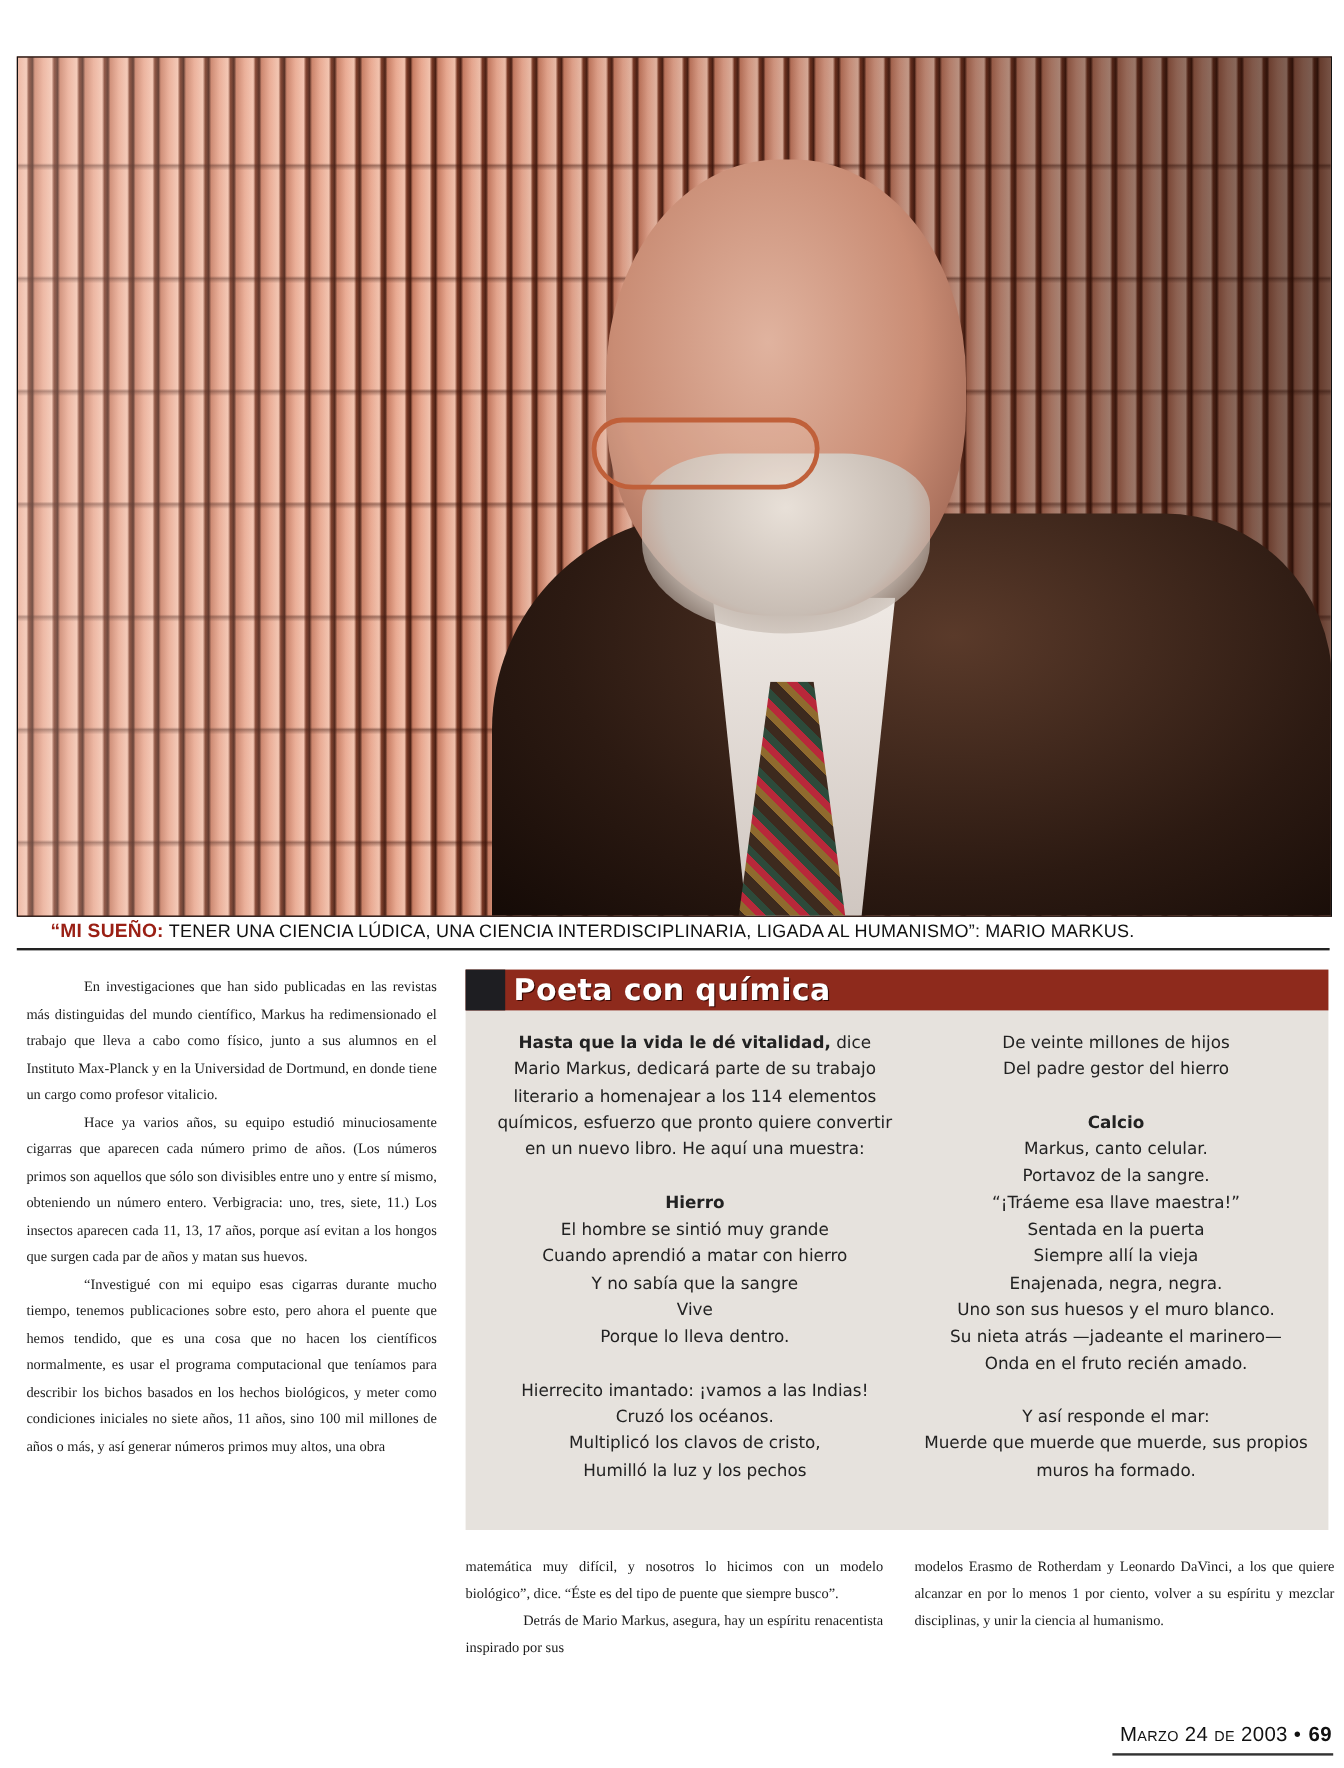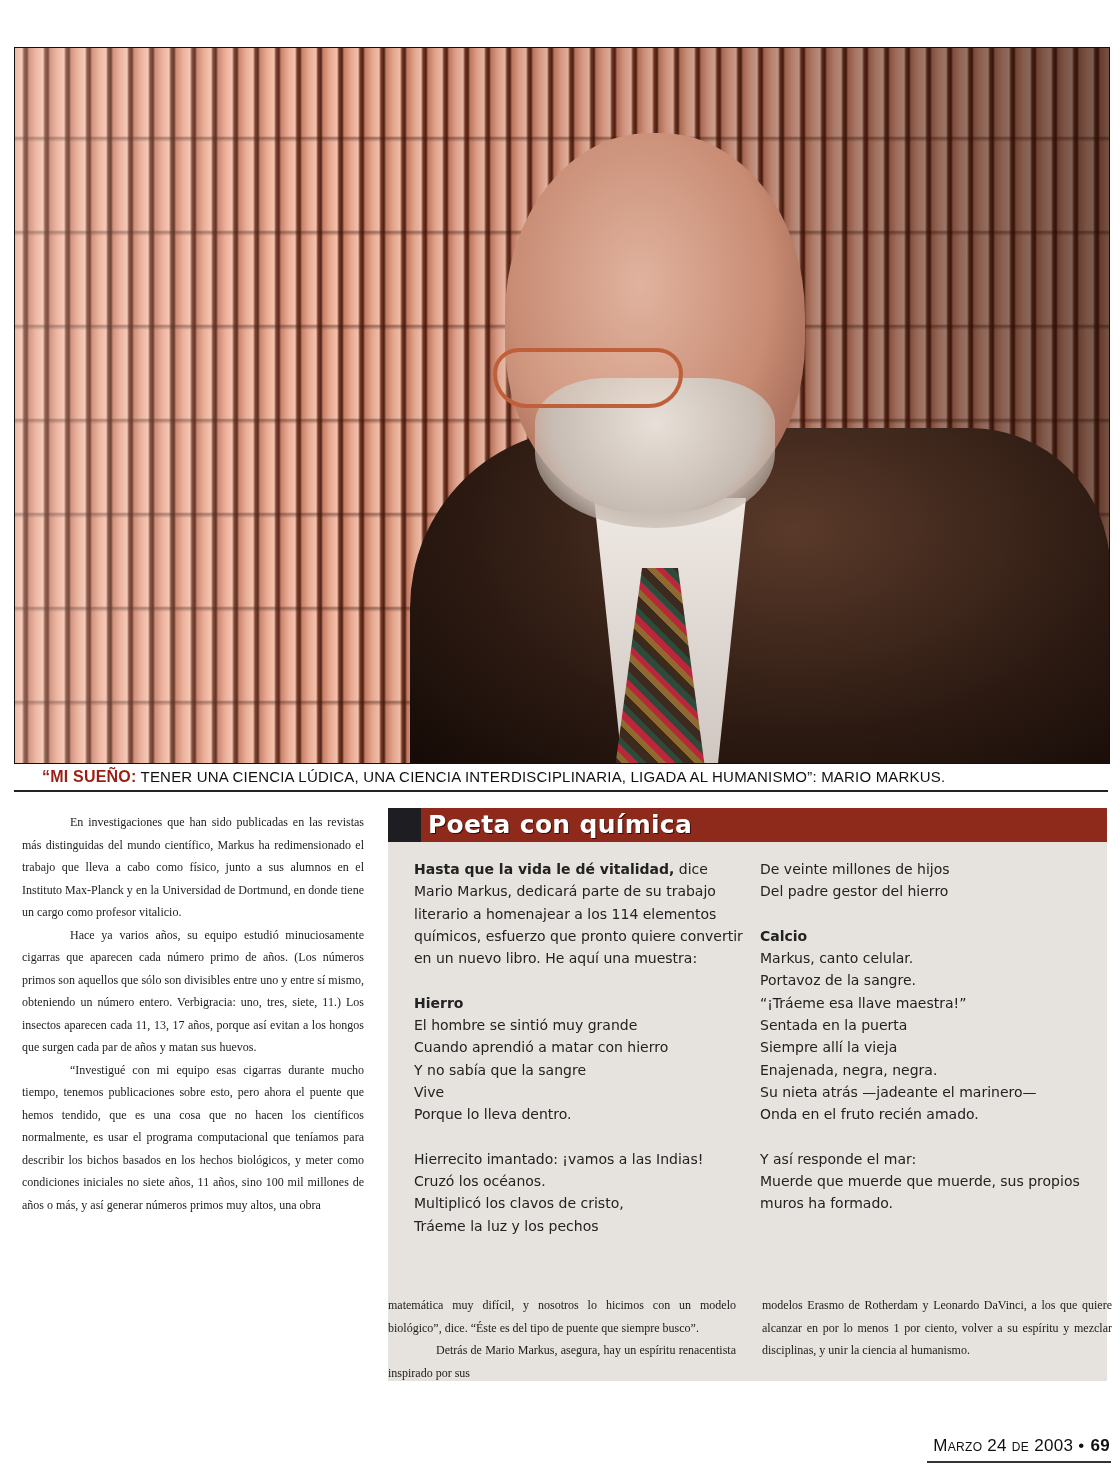--- a/index.html
+++ b/index.html
@@ -28,21 +28,21 @@
 
   
   .col { position: absolute; font-family: "Liberation Serif", serif; font-size: 12px; line-height: 22.5px; text-align: justify; color: #1b1b1b; }
   .col p { margin: 0; text-indent: 48px; }
   .col p.noindent { text-indent: 0; }
   .col1 { left: 22px; top: 811px; width: 342px; }
   .col2 { left: 388px; top: 1294px; width: 348px; }
   .col3 { left: 762px; top: 1294px; width: 350px; }
 
   
-  .sidebar { position: absolute; left: 388px; top: 808px; width: 719px; height: 573px; background: #e6e2dd; }
+  .sidebar { position: absolute; left: 388px; top: 808px; width: 719px; height: 467px; background: #e6e2dd; text-align: center; }
   .sidebar-head { position: absolute; left: 0; top: 0; width: 719px; height: 34px; background: #8e2a1c; }
   .sidebar-head .dark { position: absolute; left: 0; top: 0; width: 33px; height: 34px; background: #1e1e22; }
   .sidebar-title { position: absolute; left: 40px; top: 0px; font-family: "DejaVu Sans", sans-serif; font-weight: bold; font-size: 25px; line-height: 34px; color: #ffffff; text-shadow: 1px 1px 0 #3a0a05; letter-spacing: 0.3px; }
   .sb-col { position: absolute; font-family: "DejaVu Sans", sans-serif; font-size: 14px; line-height: 22.3px; color: #222; }
   .sb-col1 { left: 26px; top: 50px; width: 330px; }
   .sb-col2 { left: 372px; top: 50px; width: 340px; }
   .sb-col .intro-bold { font-weight: bold; }
   .sb-col .heading { font-weight: bold; display: block; }
   .sb-col .line { display: block; white-space: nowrap; }
   .sb-col .gap { display: block; height: 22.3px; }
@@ -87,34 +87,35 @@
     <span class="heading">Hierro</span>
     <span class="line">El hombre se sintió muy grande</span>
     <span class="line">Cuando aprendió a matar con hierro</span>
     <span class="line">Y no sabía que la sangre</span>
     <span class="line">Vive</span>
     <span class="line">Porque lo lleva dentro.</span>
     <span class="gap"></span>
     <span class="line">Hierrecito imantado: ¡vamos a las Indias!</span>
     <span class="line">Cruzó los océanos.</span>
     <span class="line">Multiplicó los clavos de cristo,</span>
-    <span class="line">Tráeme la luz y los pechos</span>
+    <span class="line">Humilló la luz y los pechos</span>
   </div>
 
   <div class="sb-col sb-col2">
     <span class="line">De veinte millones de hijos</span>
     <span class="line">Del padre gestor del hierro</span>
     <span class="gap"></span>
     <span class="heading">Calcio</span>
     <span class="line">Markus, canto celular.</span>
     <span class="line">Portavoz de la sangre.</span>
     <span class="line">“¡Tráeme esa llave maestra!”</span>
     <span class="line">Sentada en la puerta</span>
     <span class="line">Siempre allí la vieja</span>
     <span class="line">Enajenada, negra, negra.</span>
+    <span class="line">Uno son sus huesos y el muro blanco.</span>
     <span class="line">Su nieta atrás —jadeante el marinero—</span>
     <span class="line">Onda en el fruto recién amado.</span>
     <span class="gap"></span>
     <span class="line">Y así responde el mar:</span>
     <span class="line">Muerde que muerde que muerde, sus propios</span>
     <span class="line">muros ha formado.</span>
   </div>
 </div>
 
 <div class="col col2">

